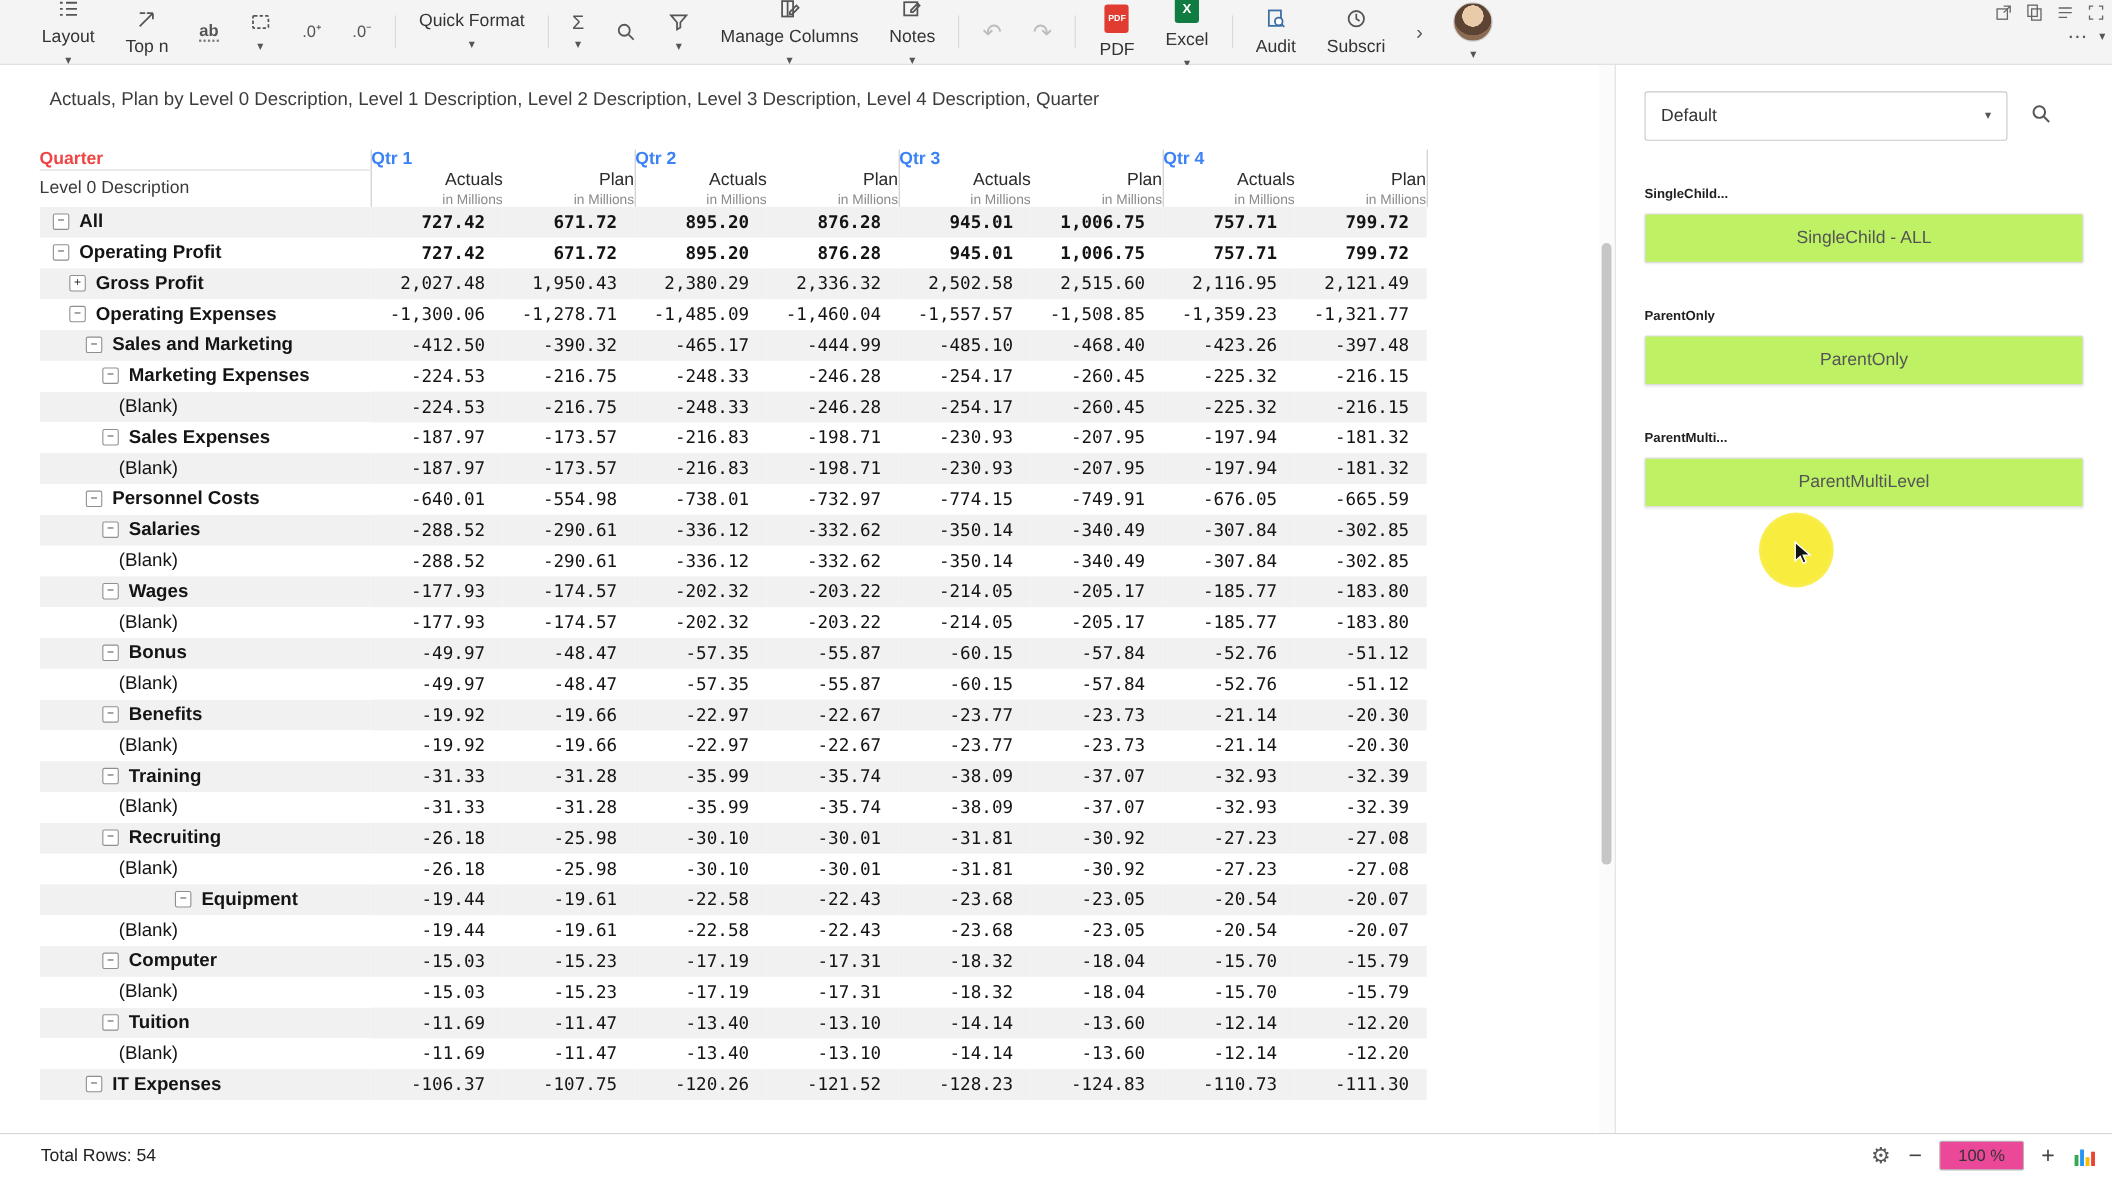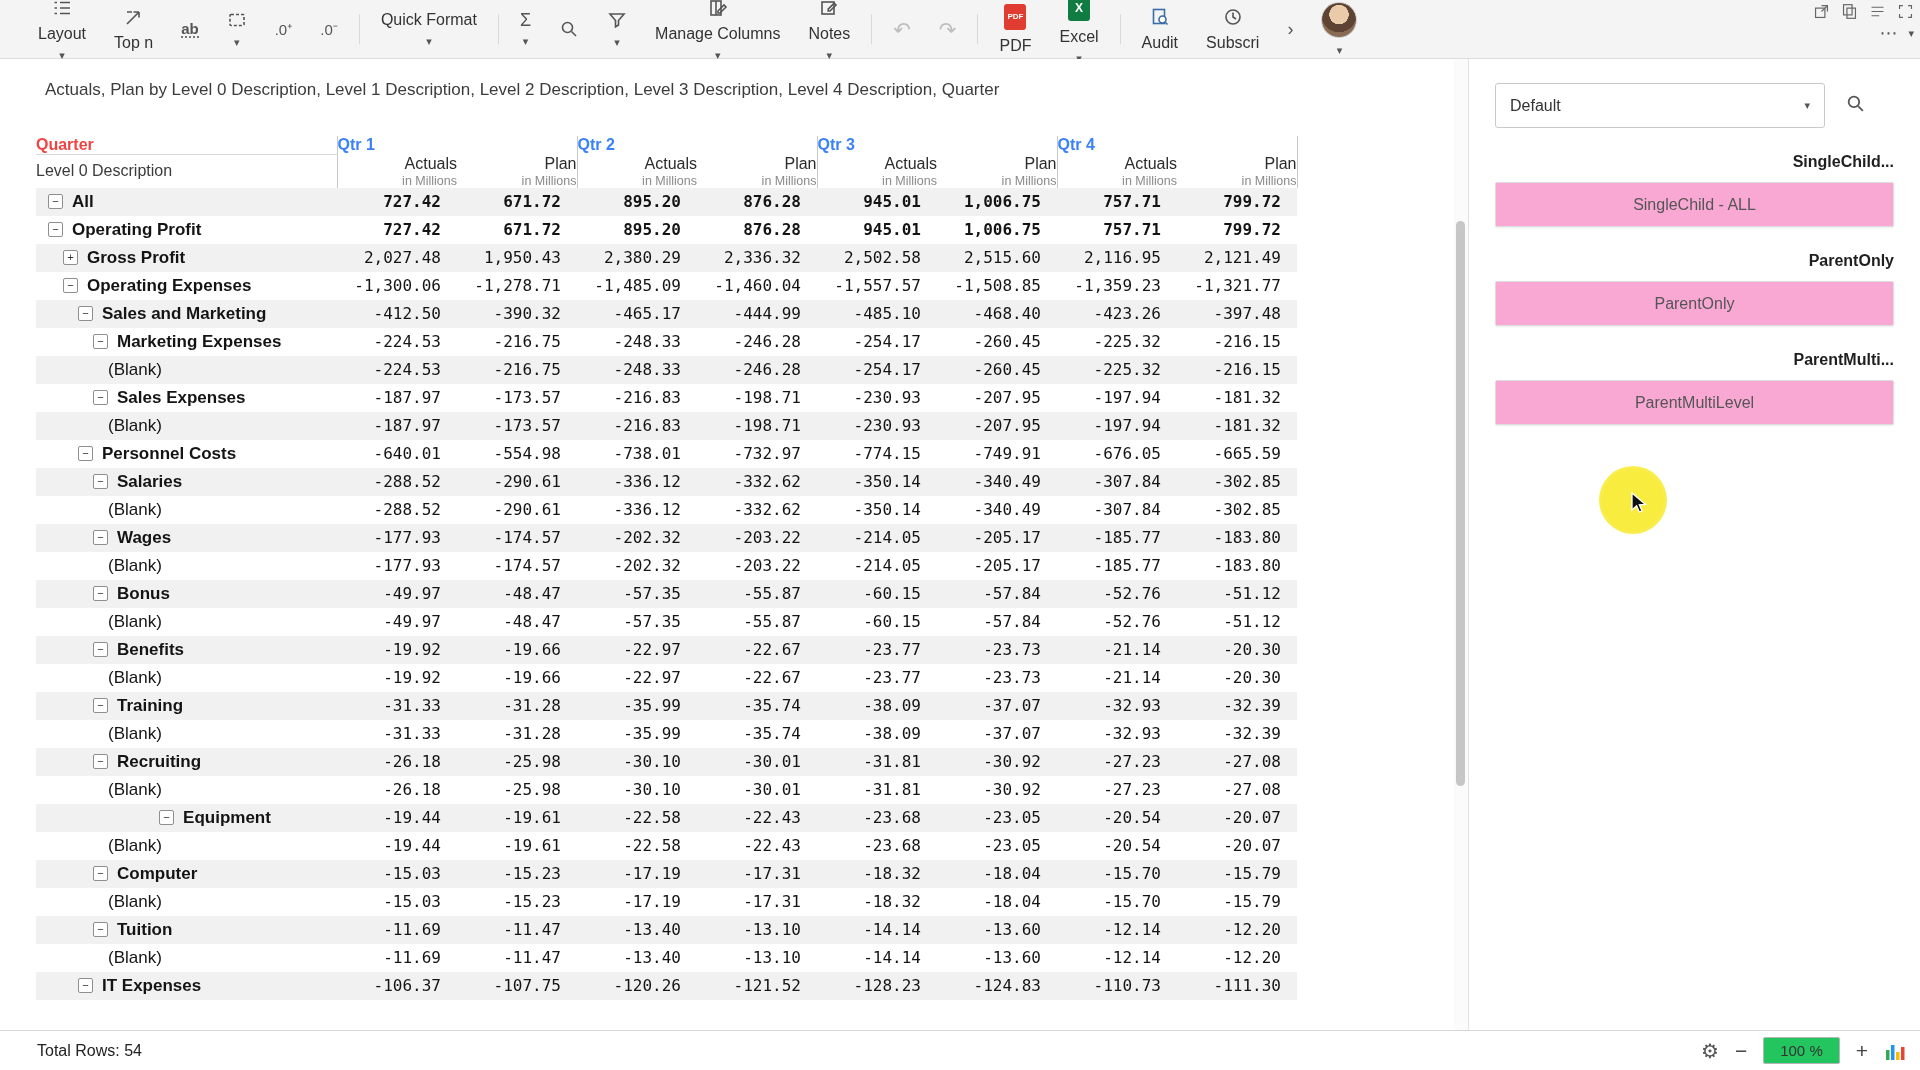--- a/index.html
+++ b/index.html
@@ -97,43 +97,43 @@
     width:452px; background:#fff; border-left:1px solid #e2e2e2;
     padding:24px 26px 0 26px; position:relative;
   }
   .panel-top { display:flex; align-items:center; gap:20px; }
   .dropdown {
     width:330px; height:45px; border:1px solid #c9c9c9; border-radius:3px;
     display:flex; align-items:center; justify-content:space-between; padding:0 14px;
     font-size:16px; color:#333; background:#fff;
   }
   .panel-search svg { stroke:#555; fill:none; stroke-width:1.7; }
-  .section-label { margin-top:25px; font-size:16px; font-weight:600; color:#1f1f1f;text-align:right; }
+  .section-label { margin-top:41px; font-size:12px; font-weight:600; color:#1f1f1f; }
   .panel-item {
     margin-top:11px; height:45px; border:1px solid #ddd; border-radius:2px;
     box-shadow:0 1px 2px rgba(0,0,0,0.08); display:flex; align-items:center;
-    justify-content:center; font-size:16px; color:#555; background:#f9a8d4;
+    justify-content:center; font-size:16px; color:#555; background:#bef264;
   }
   
   .click-highlight {
     position:absolute; left:1599px; top:466px; width:68px; height:68px; border-radius:50%;
     background:radial-gradient(circle, #f8ec3f 0 62%, rgba(248,236,63,0.55) 100%);
     pointer-events:none; z-index:50;
   }
   .cursor-pointer { position:absolute; left:1628px; top:491px; z-index:51; pointer-events:none; }
   
   .statusbar {
     height:40px; border-top:1px solid #d6d6d6; background:#fff;
     display:flex; align-items:center; justify-content:space-between;
     padding:0 14px 0 37px; font-size:16px; color:#222;
   }
   .sb-right { display:flex; align-items:center; gap:16px; }
   .zoom-box {
     border:1px solid #b5b5b5; border-radius:2px; padding:4px 16px; font-size:15px; color:#333;
-    background:#22c55e;
+    background:#ec4899;
   }
   .zoom-btn { font-size:21px; color:#444; line-height:1; }
   .gear { font-size:20px; color:#555; line-height:1; }
 </style>
 </head>
 <body>
 
 <div class="toolbar">
   <div class="tb-item">
     <svg width="20" height="20" viewBox="0 0 20 20">

